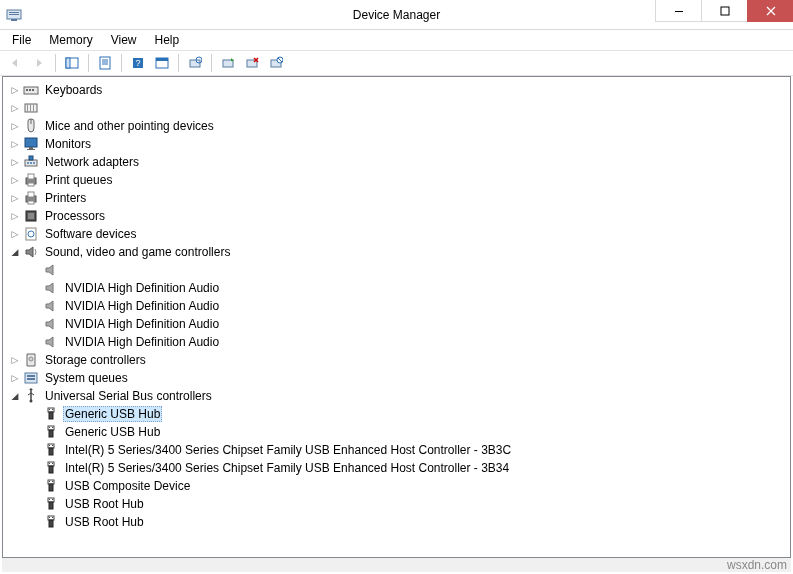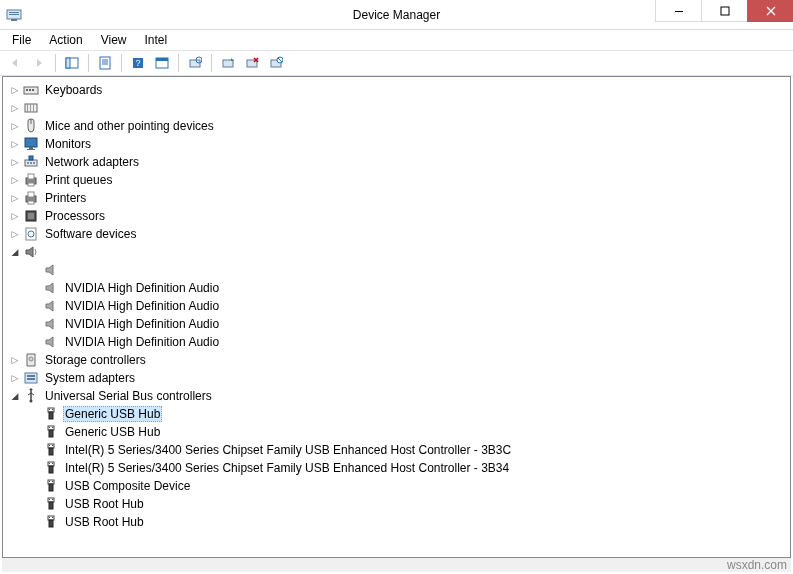--- a/index.html
+++ b/index.html
@@ -180,23 +180,23 @@
     <div class="win-btn close">
       <svg width="10" height="10">
           <path d="M1 1 L9 9 M9 1 L1 9" stroke="#fff" stroke-width="1.3"></path>
         </svg>
     </div>
   </div>
 </div>
 
 <div class="menubar">
   <span class="menu-item">File</span>
-  <span class="menu-item">Action</span>
+  <span class="menu-item">Memory</span>
   <span class="menu-item">View</span>
-  <span class="menu-item">Intel</span>
+  <span class="menu-item">Help</span>
 </div>
 
 <div class="toolbar">
   <span class="tb-btn disabled">
       <svg width="14" height="14">
         <path d="M9 3 L4 7 L9 11 Z" fill="#888"></path>
       </svg>
     </span>
   <span class="tb-btn disabled">
       <svg width="14" height="14">
@@ -383,20 +383,21 @@
       <div class="node">
         <span class="expander expanded">◢</span>
         <span class="dev-icon">
           <svg width="16" height="16">
             <g>
               <path d="M3 6 L6 6 L10 3 L10 13 L6 10 L3 10 Z" fill="#888" stroke="#555"></path>
               <path d="M12 5 Q14 8 12 11" fill="none" stroke="#888"></path>
             </g>
           </svg>
         </span>
+        <span class="node-label">Sound, video and game controllers</span>
       </div>
       <div class="children">
         <div class="node">
           <span class="expander empty"></span>
           <span class="dev-icon">
             <svg width="16" height="16">
               <g>
                 <path d="M3 6 L6 6 L10 3 L10 13 L6 10 L3 10 Z" fill="#aaa" stroke="#777"></path>
               </g>
             </svg>
@@ -464,21 +465,21 @@
         <span class="expander ">▷</span>
         <span class="dev-icon">
           <svg width="16" height="16">
             <g>
               <rect x="2" y="3" width="12" height="10" fill="#d9e6f2" stroke="#5a7aa0"></rect>
               <rect x="4" y="5" width="8" height="2" fill="#5a7aa0"></rect>
               <rect x="4" y="8" width="8" height="2" fill="#5a7aa0"></rect>
             </g>
           </svg>
         </span>
-        <span class="node-label">System adapters</span>
+        <span class="node-label">System queues</span>
       </div>
       <div class="node">
         <span class="expander expanded">◢</span>
         <span class="dev-icon">
           <svg width="16" height="16">
             <g>
               <path d="M8 2 L8 12" fill="none" stroke="#444" stroke-width="1.5"></path>
               <circle cx="8" cy="13" r="1.5" fill="#444"></circle>
               <path d="M8 5 L5 7 M8 5 L11 7" fill="none" stroke="#444"></path>
               <path d="M6 2 L10 2 L8 0 Z" fill="#444"></path>

